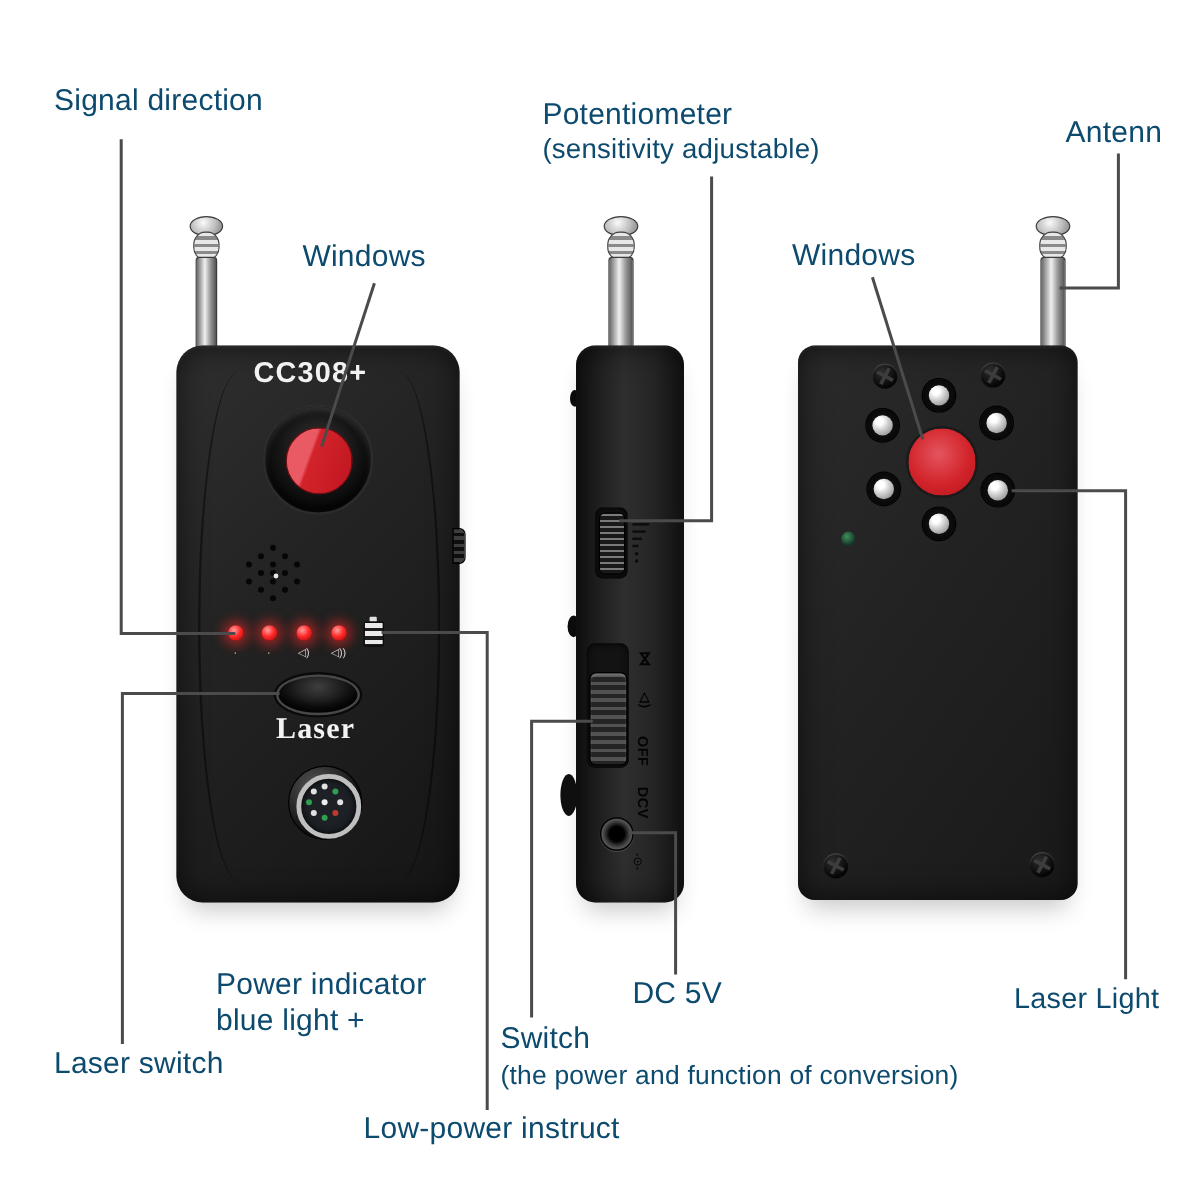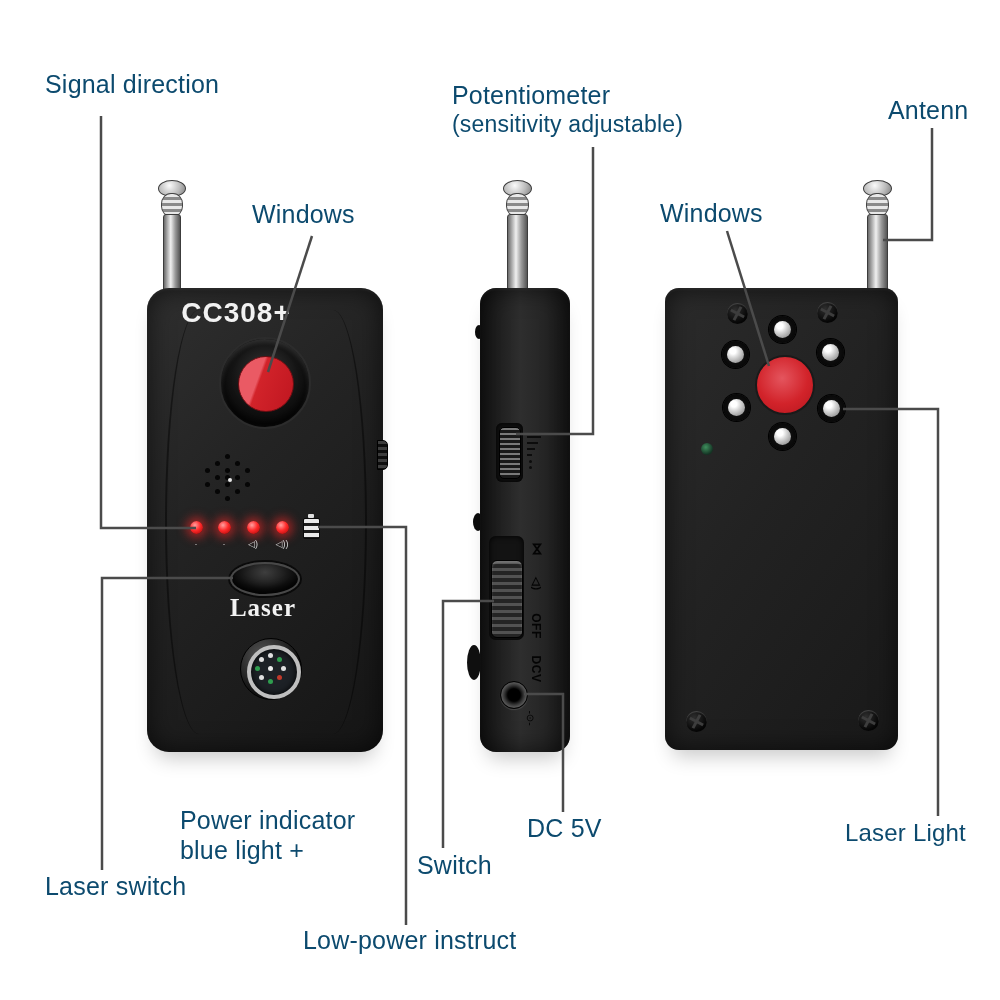--- a/index.html
+++ b/index.html
@@ -48,22 +48,22 @@
   
   .ant{position:absolute;z-index:1;}
   .ant .tube{position:absolute;background:linear-gradient(90deg,#6a6a6a,#f0f0f0 42%,#9a9a9a 70%,#555);
              border:1px solid #3c3c3c;border-radius:3px;}
   .ant .neck{position:absolute;background:repeating-linear-gradient(180deg,#e8e8e8 0 3px,#8a8a8a 3px 6px);
              border:1px solid #444;border-radius:45%;}
   .ant .cap{position:absolute;background:radial-gradient(circle at 40% 30%,#fafafa,#bdbdbd 55%,#7c7c7c);
             border:1px solid #3c3c3c;border-radius:50%;}
 
   
-  .model{position:absolute;left:166px;top:297px;width:140px;z-index:3;text-align:center;
-    color:#f2f2f2;font-weight:bold;font-size:28px;letter-spacing:1px;}
+  .model{position:absolute;left:166px;top:297px;width:140px;z-index:3;text-align:right;
+    color:#f2f2f2;font-weight:bold;font-size:24px;letter-spacing:1px;}
   #lens-outer{position:absolute;left:219px;top:337px;width:88px;height:88px;border-radius:50%;z-index:3;
     background:radial-gradient(circle at 50% 40%,#3a3a3a 0%,#161616 45%,#090909 72%,#1f1f1f 88%,#0a0a0a 100%);
     border:2px solid #2c2c2c;box-shadow:inset 0 3px 5px rgba(255,255,255,.14), inset 0 -4px 8px rgba(0,0,0,.8);}
   #lens-red{position:absolute;left:17px;top:17px;width:54px;height:54px;border-radius:50%;
     background:linear-gradient(110deg,#ea5a64 0%,#ea5a64 36%,#d2232a 40%,#bf1620 100%);
     border:1px solid #6e0d12;}
   #speaker{position:absolute;left:225px;top:475px;width:5px;height:5px;border-radius:50%;background:#060606;z-index:3;
     box-shadow:0 -21px 0 #060606,-10px -14px 0 #060606,10px -14px 0 #060606,
       -20px -7px 0 #060606,0 -7px 0 #060606,20px -7px 0 #060606,
       -10px 0 0 #060606,10px 0 0 #060606,
@@ -260,16 +260,17 @@
   </div>
   <div class="label" id="lbl-windows-back">Windows</div>
   <div class="label" id="lbl-antenna">Antenn</div>
   <div class="label" id="lbl-power">
     <span class="sub">Power indicator</span>
     <span class="sub">blue light +</span>
   </div>
   <div class="label" id="lbl-low-power">Low-power instruct</div>
   <div class="label" id="lbl-laser-switch">Laser switch</div>
   <div class="label" id="lbl-switch1">Switch</div>
+  <div class="label" id="lbl-switch2">(the power and function of conversion)</div>
   <div class="label" id="lbl-dc5v">DC 5V</div>
   <div class="label" id="lbl-laser-light">Laser Light</div>
 
 </div>
 
 </body></html>

